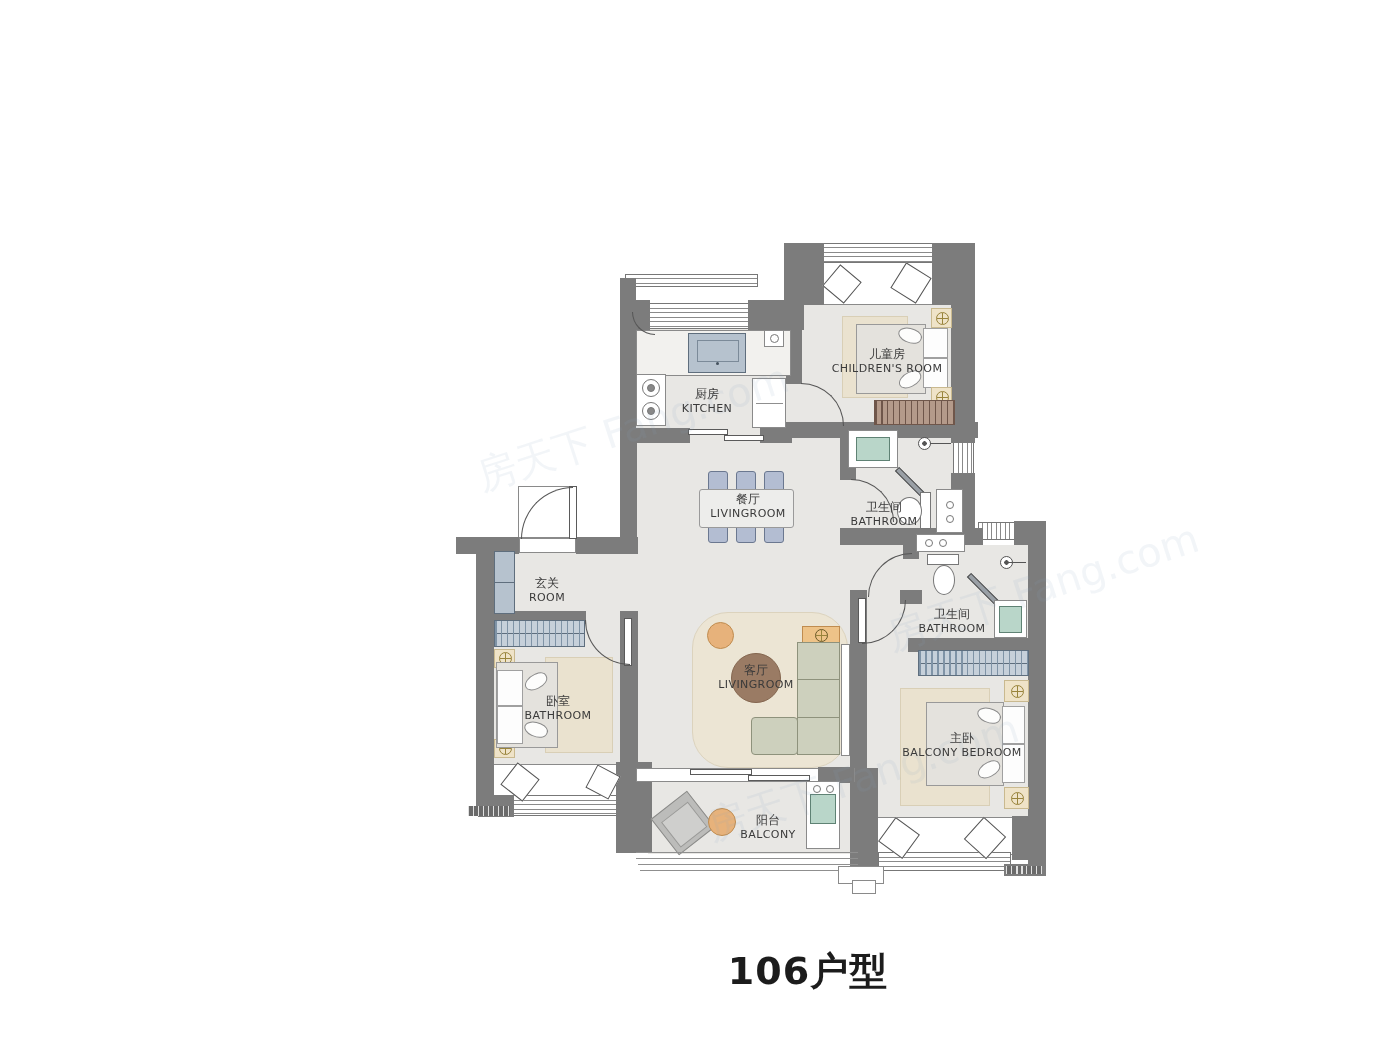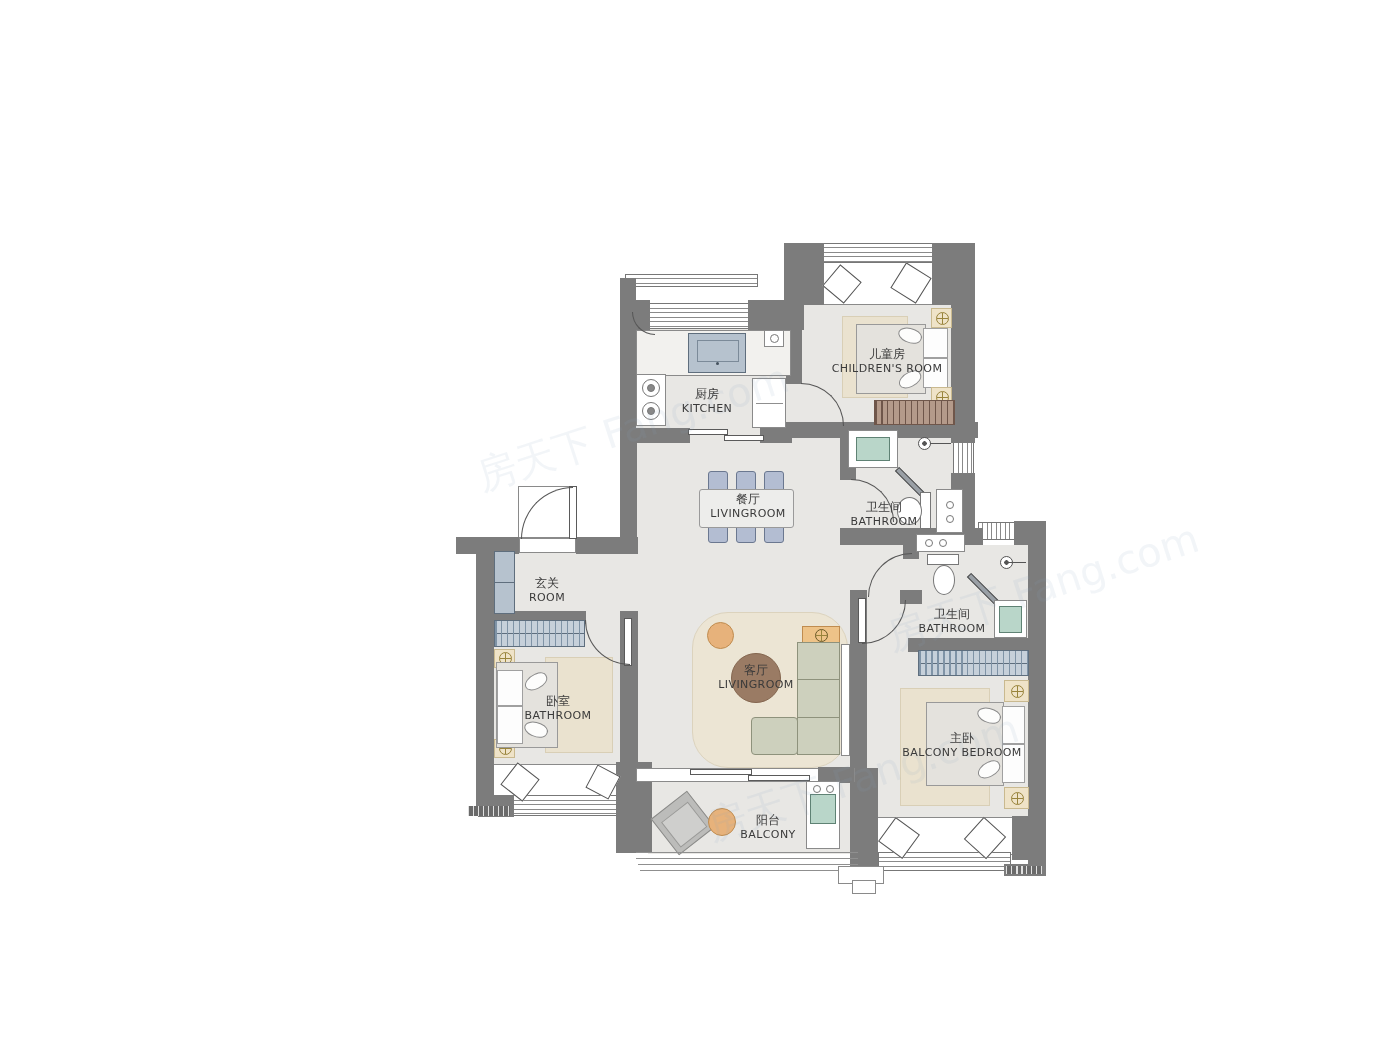--- a/index.html
+++ b/index.html
@@ -305,13 +305,14 @@
   </div>
   <div class="lbl" style="left:962px;top:745px">
     <div class="zh">主卧</div>
     <div class="en">BALCONY BEDROOM</div>
   </div>
   <div class="lbl" style="left:768px;top:827px">
     <div class="zh">阳台</div>
     <div class="en">BALCONY</div>
   </div>
 
+  <div class="title" style="left:808px;top:971px">106户型</div>
 </div>
 
 </body></html>

